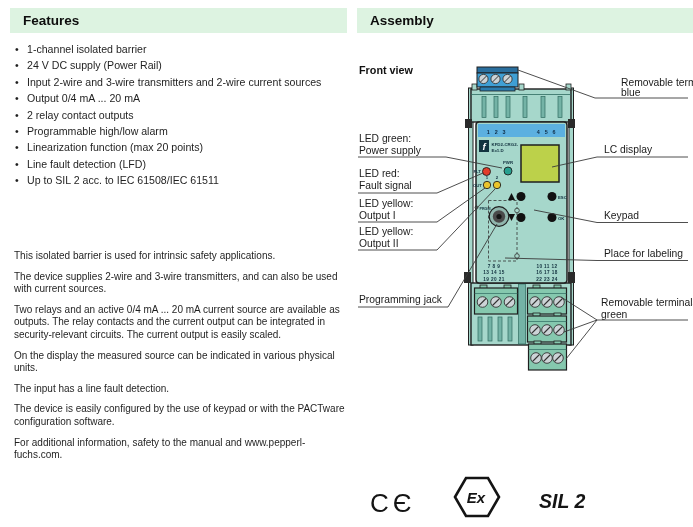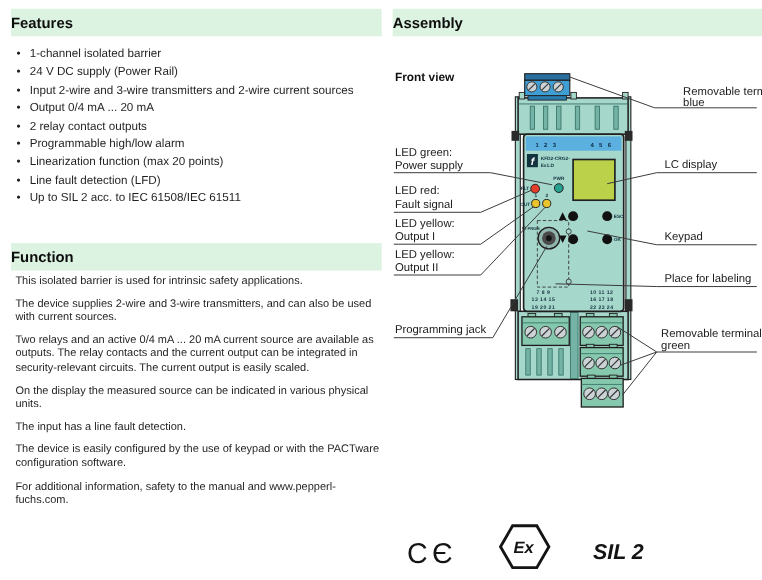--- a/index.html
+++ b/index.html
@@ -1,19 +1,19 @@
 <!DOCTYPE html>
 <html><head>
 <meta charset="utf-8">
 <style>
   html,body{margin:0;padding:0;background:#fff;}
   #page{position:relative;width:693px;height:527px;background:#fff;overflow:hidden;
         font-family:"Liberation Sans",sans-serif;color:#1f1f1f;}
   .bar{position:absolute;height:25px;background:#ddf3e1;display:flex;align-items:center;
-       box-sizing:border-box;font-weight:bold;font-size:13.5px;color:#0d0d0d;}
+       padding-left:13px;box-sizing:border-box;font-weight:bold;font-size:13.5px;color:#0d0d0d;}
   #features-bar{left:10px;top:8px;width:337px;}
   #function-bar{left:10px;top:221px;width:337px;}
   #assembly-bar{left:357px;top:8px;width:384px;}
   #features-list{position:absolute;left:14px;top:41px;width:330px;margin:0;padding:0;
                  list-style:none;font-size:10.6px;line-height:16.4px;}
   #features-list li{position:relative;padding-left:13px;}
   #features-list li::before{content:"\2022";position:absolute;left:1px;top:0;}
   #function-text{position:absolute;left:14px;top:250px;width:334px;font-size:10px;line-height:12.6px;}
   #function-text p{margin:0 0 8px 0;}
   #diagram{position:absolute;left:0;top:0;}
@@ -47,23 +47,20 @@
     <li>24 V DC supply (Power Rail)</li>
     <li>Input 2-wire and 3-wire transmitters and 2-wire current sources</li>
     <li>Output 0/4 mA ... 20 mA</li>
     <li>2 relay contact outputs</li>
     <li>Programmable high/low alarm</li>
     <li>Linearization function (max 20 points)</li>
     <li>Line fault detection (LFD)</li>
     <li>Up to SIL 2 acc. to IEC 61508/IEC 61511</li>
   </ul>
 
-  <div id="function-bar" class="bar">
-    <span>Function</span>
-  </div>
   <div id="function-text">
     <p>This isolated barrier is used for intrinsic safety applications.</p>
     <p>The device supplies 2-wire and 3-wire transmitters, and can also be used with current sources.</p>
     <p>Two relays and an active 0/4 mA ... 20 mA current source are available as outputs. The relay contacts and the current output can be integrated in security-relevant circuits. The current output is easily scaled.</p>
     <p>On the display the measured source can be indicated in various physical units.</p>
     <p>The input has a line fault detection.</p>
     <p>The device is easily configured by the use of keypad or with the PACTware configuration software.</p>
     <p>For additional information, safety to the manual and www.pepperl-fuchs.com.</p>
   </div>
 

